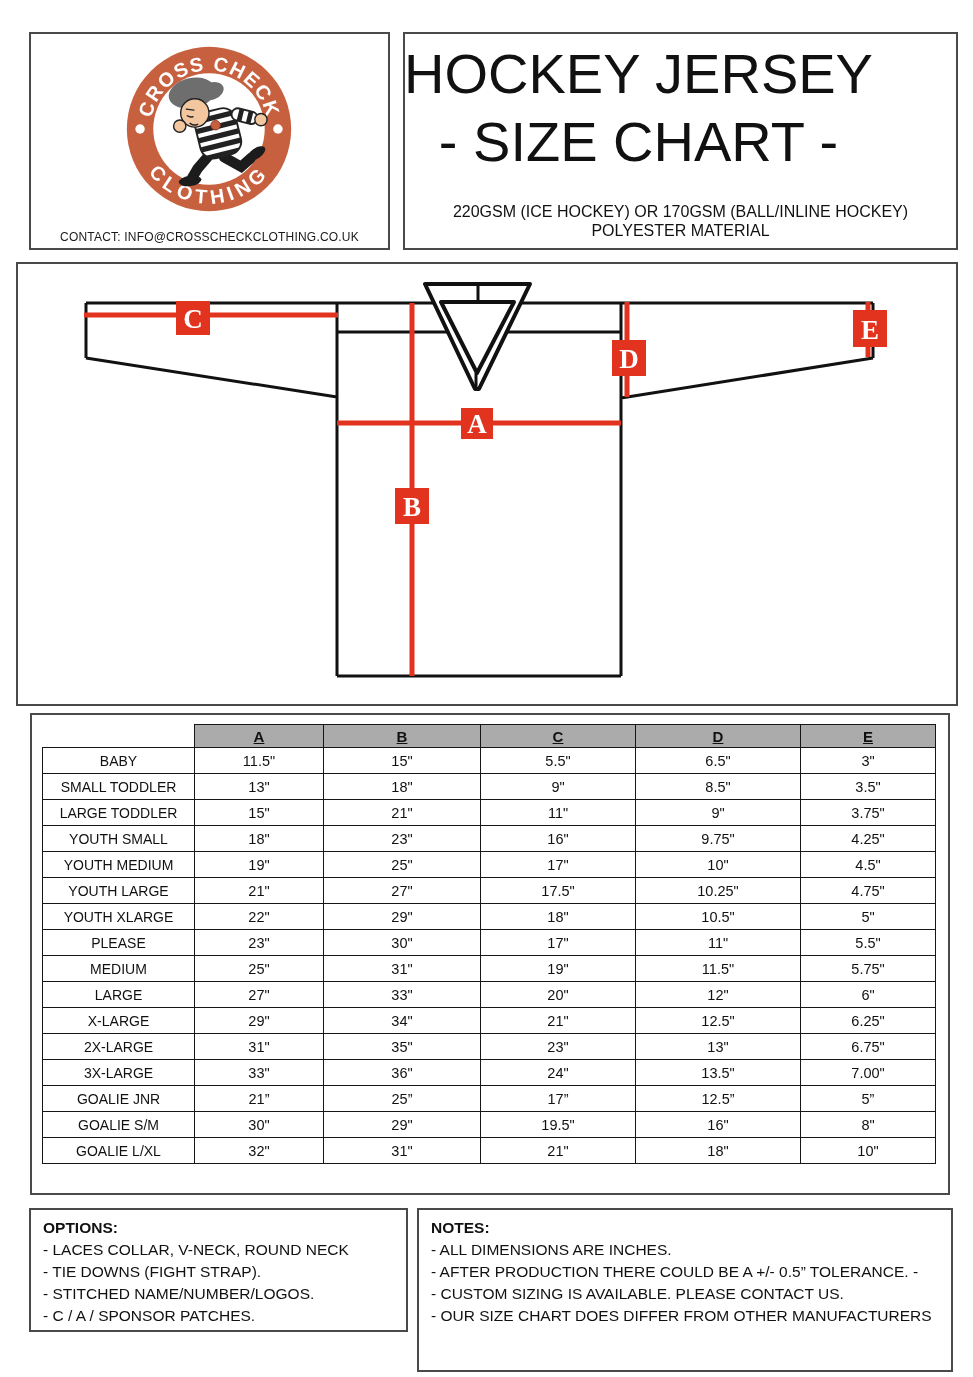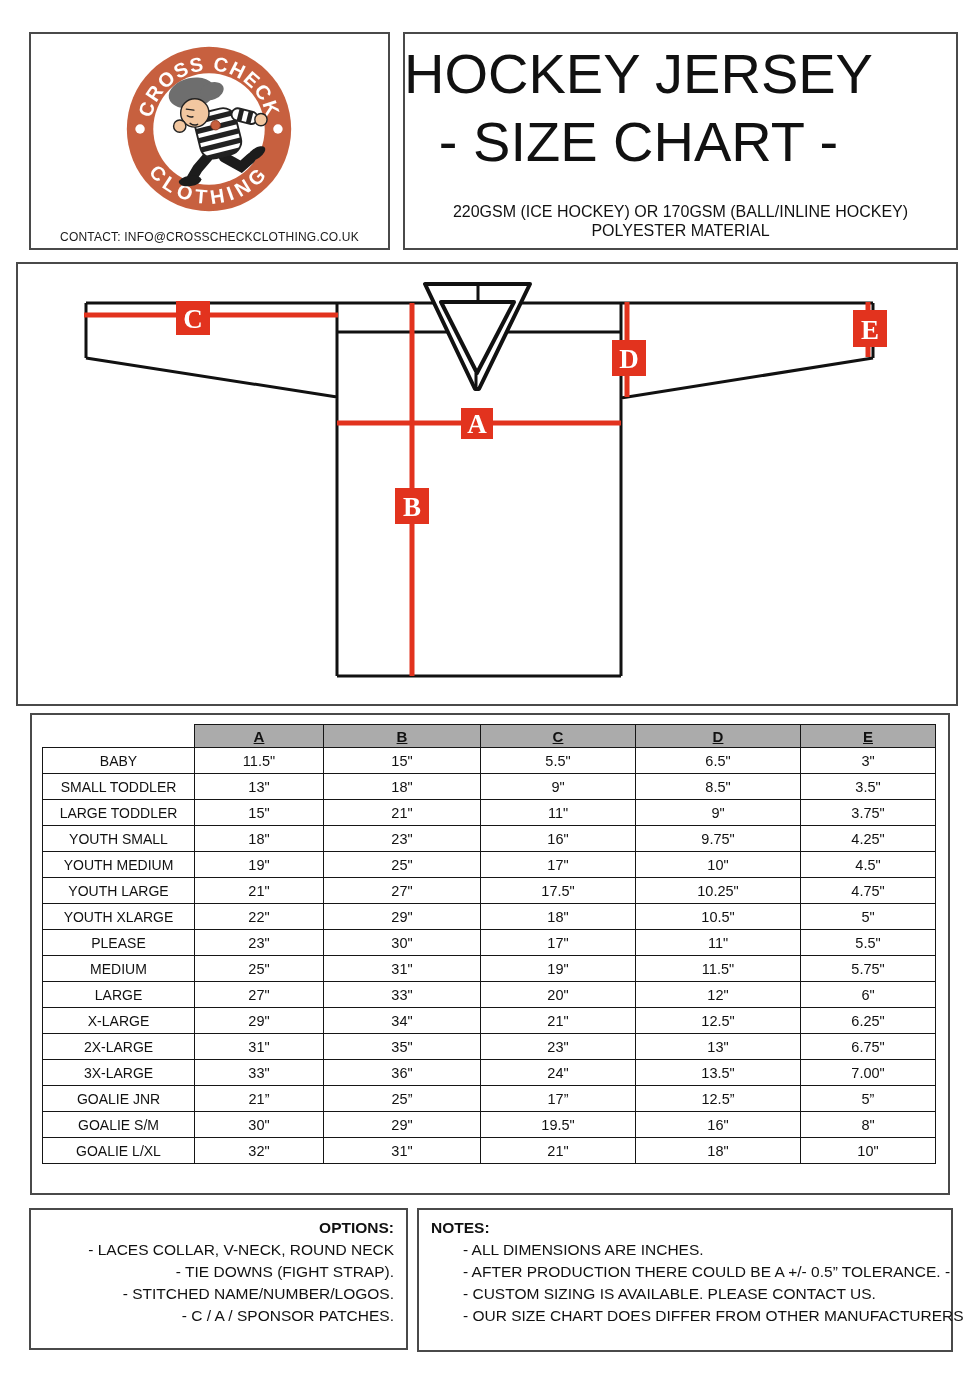--- a/index.html
+++ b/index.html
@@ -49,24 +49,24 @@
   .size-table tr.letters-row { height:23px; }
   .size-table tr.names-row   { height:25px; }
   .size-table tbody tr       { height:26px; }
   .size-table th.letter {
     background:#ababab; font-weight:bold; text-decoration:underline; font-size:15px;
   }
   .size-table th.cname  { font-size:14px; }
   .size-table th.rlabel { font-size:14px; }
 
   
-  .options-box { left:29px;  top:1208px; width:379px; height:142px; padding:7px 12px;text-align:right; }
-  .notes-box   { left:417px; top:1208px; width:536px; height:144px; padding:7px 12px; }
+  .options-box { left:29px;  top:1208px; width:379px; height:124px; padding:7px 12px; }
+  .notes-box   { left:417px; top:1208px; width:536px; height:164px; padding:7px 12px; }
   .note-heading { font-size:15.5px; font-weight:bold; line-height:22px; color:#111; }
-  .note-line    { font-size:15.5px; line-height:22px; color:#111; white-space:nowrap;margin-left:32px; }
+  .note-line    { font-size:15.5px; line-height:22px; color:#111; white-space:nowrap; }
 </style>
 </head>
 <body>
 
 <div class="page">
 
   <div class="box logo-box"></div>
 
   <svg class="logo-svg" width="170" height="170" viewBox="0 0 180 180">
     <defs>

